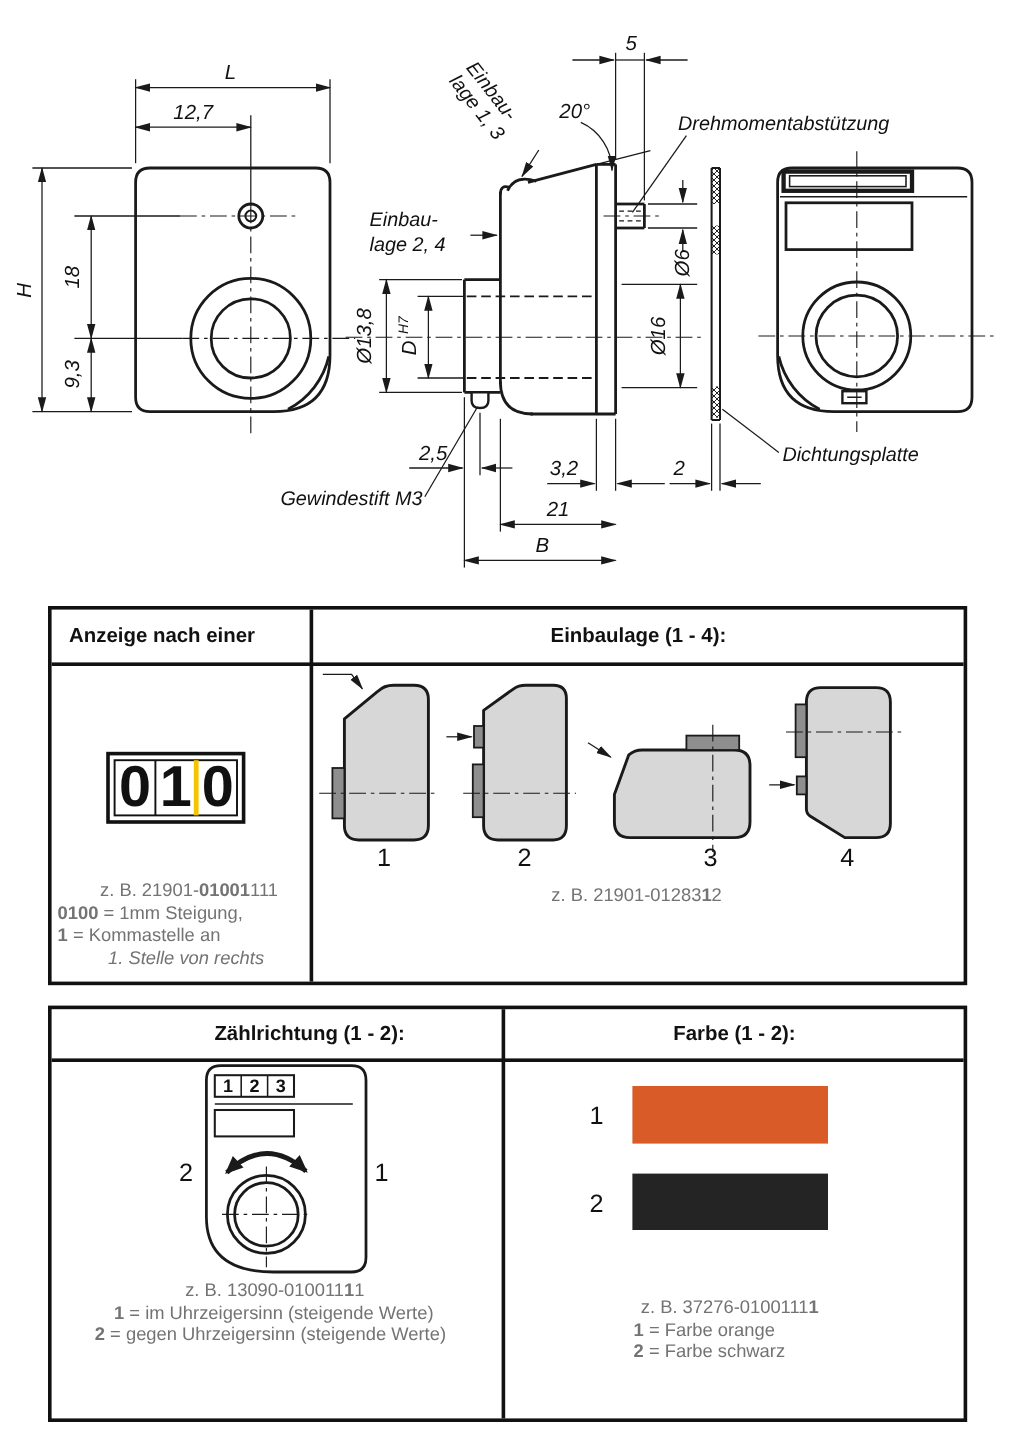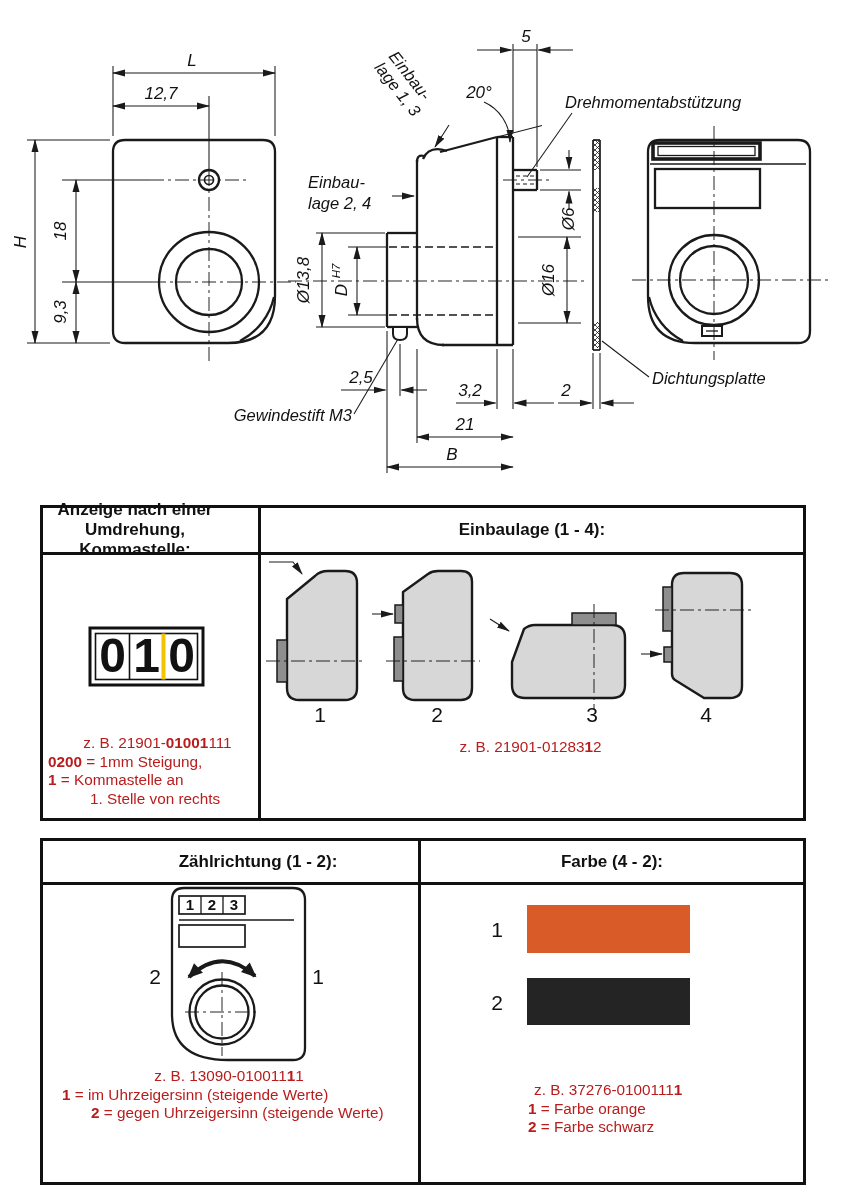--- a/index.html
+++ b/index.html
@@ -26,21 +26,21 @@
   .num{font-size:21px;fill:#111;}
   .cb3 {fill:#fff;stroke:#111;stroke-width:3;}
   .cb15{fill:none;stroke:#111;stroke-width:1.6;}
   .cd {font-size:48px;font-weight:bold;fill:#111;}
   .cd2{font-size:15px;font-weight:bold;fill:#111;}
   .tbl{position:absolute;border:3px solid #111;background:#fff;}
   .hdr{position:absolute;top:0;display:flex;align-items:center;justify-content:center;text-align:center;
        font-weight:bold;font-size:17px;line-height:20px;}
   .hline{position:absolute;left:0;right:0;height:3px;background:#111;}
   .vline{position:absolute;top:0;bottom:0;width:2.5px;background:#111;}
-  .tx{position:absolute;font-size:15.3px;line-height:18.6px;color:#b91c1c;white-space:nowrap;}
+  .tx{position:absolute;font-size:15.3px;line-height:18.6px;color:#737373;white-space:nowrap;}
   .tx b{font-weight:bold;}
   .ctr{text-align:center;white-space:nowrap;}
 </style>
 </head>
 <body>
 
 <div class="page">
 
   <svg style="left:0;top:0" width="846" height="500" viewBox="0 0 846 500">
     <defs>
@@ -207,41 +207,41 @@
       <line class="o1" x1="706" y1="331" x2="718" y2="331"></line>
       <line class="cl" x1="714" y1="126" x2="714" y2="360"></line>
       <line class="cl" x1="632" y1="280" x2="828" y2="280"></line>
     </g>
   </svg>
 
   <div class="tbl" style="left:40px;top:505px;width:760px;height:310px;">
     <div class="hline" style="top:44px;"></div>
     <div class="vline" style="left:215px;"></div>
     <div class="hdr" style="left:0;width:184px;height:44px;">
-      <div><span>Anzeige nach einer</span><br><span>Umdrehung, Kommastelle:</span></div>
+      <div><span>Anzeige nach einer</span><br></div>
     </div>
     <div class="hdr" style="left:218px;right:0;height:44px;align-items:center;">
       <span>Einbaulage (1 - 4):</span>
     </div>
 
     <svg style="left:42px;top:115px;" width="130" height="72" viewBox="85 623 130 72">
       <rect class="cb3" x="90" y="628" width="113" height="57"></rect>
       <rect class="cb15" x="95.5" y="633.5" width="102" height="46"></rect>
       <line class="cb15" x1="129.5" y1="633.5" x2="129.5" y2="679.5"></line>
       <rect x="161.5" y="633.5" width="4" height="46" fill="#F2C500"></rect>
       <text class="cd" x="112.5" y="672" text-anchor="middle">0</text>
       <text class="cd" x="146.5" y="672" text-anchor="middle">1</text>
       <text class="cd" x="181.5" y="672" text-anchor="middle">0</text>
     </svg>
 
     <div class="tx" style="left:2px;top:226px;width:211px;">
       <div class="ctr" style="padding-left:14px;"><span>z. B. 21901-</span><b>01001</b><span>111</span></div>
-      <div style="padding-left:3px;"><b>0200</b><span> = 1mm Steigung,</span></div>
+      <div style="padding-left:3px;"><b>0100</b><span> = 1mm Steigung,</span></div>
       <div style="padding-left:3px;"><b>1</b><span> = Kommastelle an</span></div>
-      <div style="padding-left:45px;"><span>1. Stelle von rechts</span></div>
+      <div style="padding-left:45px;font-style:italic;"><span>1. Stelle von rechts</span></div>
     </div>
 
     <svg style="left:215px;top:39px;" width="545" height="192" viewBox="258 547 545 192">
       <g>
         <path class="fig" d="M287,599 L315,576 Q320,571 328,571 L345,571 Q357,571 357,583 L357,688 Q357,700 345,700 L299,700 Q287,700 287,688 Z"></path>
         <rect class="tabp" x="277" y="640" width="10" height="42"></rect>
         <line class="cl" x1="266" y1="661" x2="365" y2="661"></line>
         <path class="th ar1" d="M269,562 H293 L302,574" stroke-width="1.8"></path>
         <text class="num" x="320" y="722" text-anchor="middle">1</text>
       </g>
@@ -275,21 +275,21 @@
     </div>
   </div>
 
   <div class="tbl" style="left:40px;top:838px;width:760px;height:341px;">
     <div class="hline" style="top:41px;"></div>
     <div class="vline" style="left:375px;"></div>
     <div class="hdr" style="left:0;width:430px;height:41px;">
       <span>Zählrichtung (1 - 2):</span>
     </div>
     <div class="hdr" style="left:378px;right:0;height:41px;">
-      <span>Farbe (4 - 2):</span>
+      <span>Farbe (1 - 2):</span>
     </div>
 
     <svg style="left:97px;top:37px;" width="194" height="192" viewBox="138 878 194 192">
       <path class="o" d="M182,888 L291,888 Q303,888 303,900 L303,1048 Q303,1060 291,1060 L226,1060 Q170,1060 170,1014 L170,900 Q170,888 182,888 Z" fill="#fff"></path>
       <rect class="o2" x="177" y="896" width="66" height="18" fill="#fff"></rect>
       <line class="o1" x1="199" y1="896" x2="199" y2="914"></line>
       <line class="o1" x1="221" y1="896" x2="221" y2="914"></line>
       <text class="cd2" x="188" y="910" text-anchor="middle">1</text>
       <text class="cd2" x="210" y="910" text-anchor="middle">2</text>
       <text class="cd2" x="232" y="910" text-anchor="middle">3</text>
@@ -299,22 +299,22 @@
       <circle class="o" cx="220" cy="1012" r="32.5"></circle>
       <circle class="o" cx="220" cy="1012" r="26.5"></circle>
       <line class="cl" x1="220" y1="972" x2="220" y2="1056"></line>
       <line class="cl" x1="183" y1="1012" x2="258" y2="1012"></line>
       <text class="num" x="153" y="984" text-anchor="middle">2</text>
       <text class="num" x="316" y="984" text-anchor="middle">1</text>
     </svg>
 
     <div class="tx" style="left:0;top:226px;width:372px;">
       <div class="ctr"><span>z. B. 13090-010011</span><b>1</b><span>1</span></div>
-      <div style="padding-left:19px;"><b>1</b><span> = im Uhrzeigersinn (steigende Werte)</span></div>
-      <div style="padding-left:48px;"><b>2</b><span> = gegen Uhrzeigersinn (steigende Werte)</span></div>
+      <div style="padding-left:52px;"><b>1</b><span> = im Uhrzeigersinn (steigende Werte)</span></div>
+      <div style="padding-left:36px;"><b>2</b><span> = gegen Uhrzeigersinn (steigende Werte)</span></div>
     </div>
 
     <svg style="left:427px;top:52px;" width="230" height="148" viewBox="470 893 230 148">
       <text class="num" x="497" y="937" text-anchor="middle">1</text>
       <rect x="527" y="905" width="163" height="48" fill="#D95B28"></rect>
       <text class="num" x="497" y="1010" text-anchor="middle">2</text>
       <rect x="527" y="978" width="163" height="47" fill="#242424"></rect>
     </svg>
 
     <div class="tx" style="left:485px;top:240px;">

